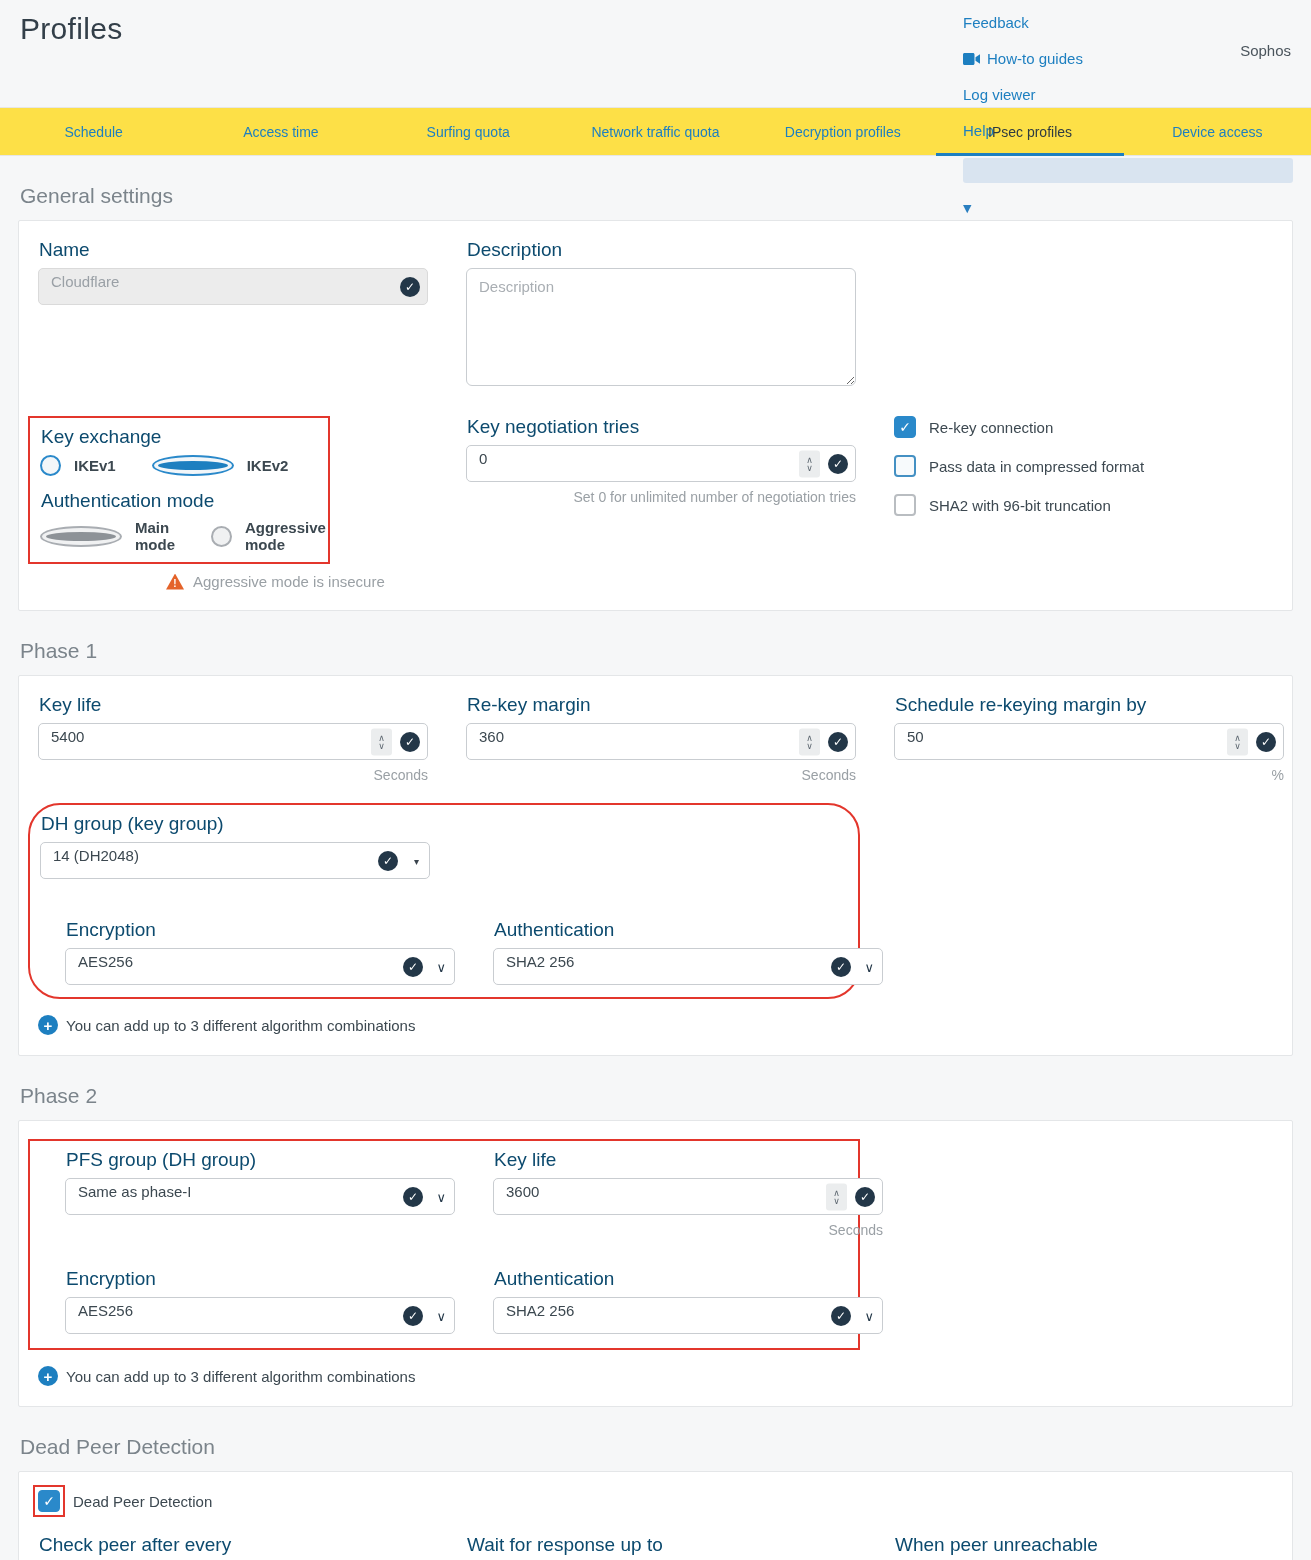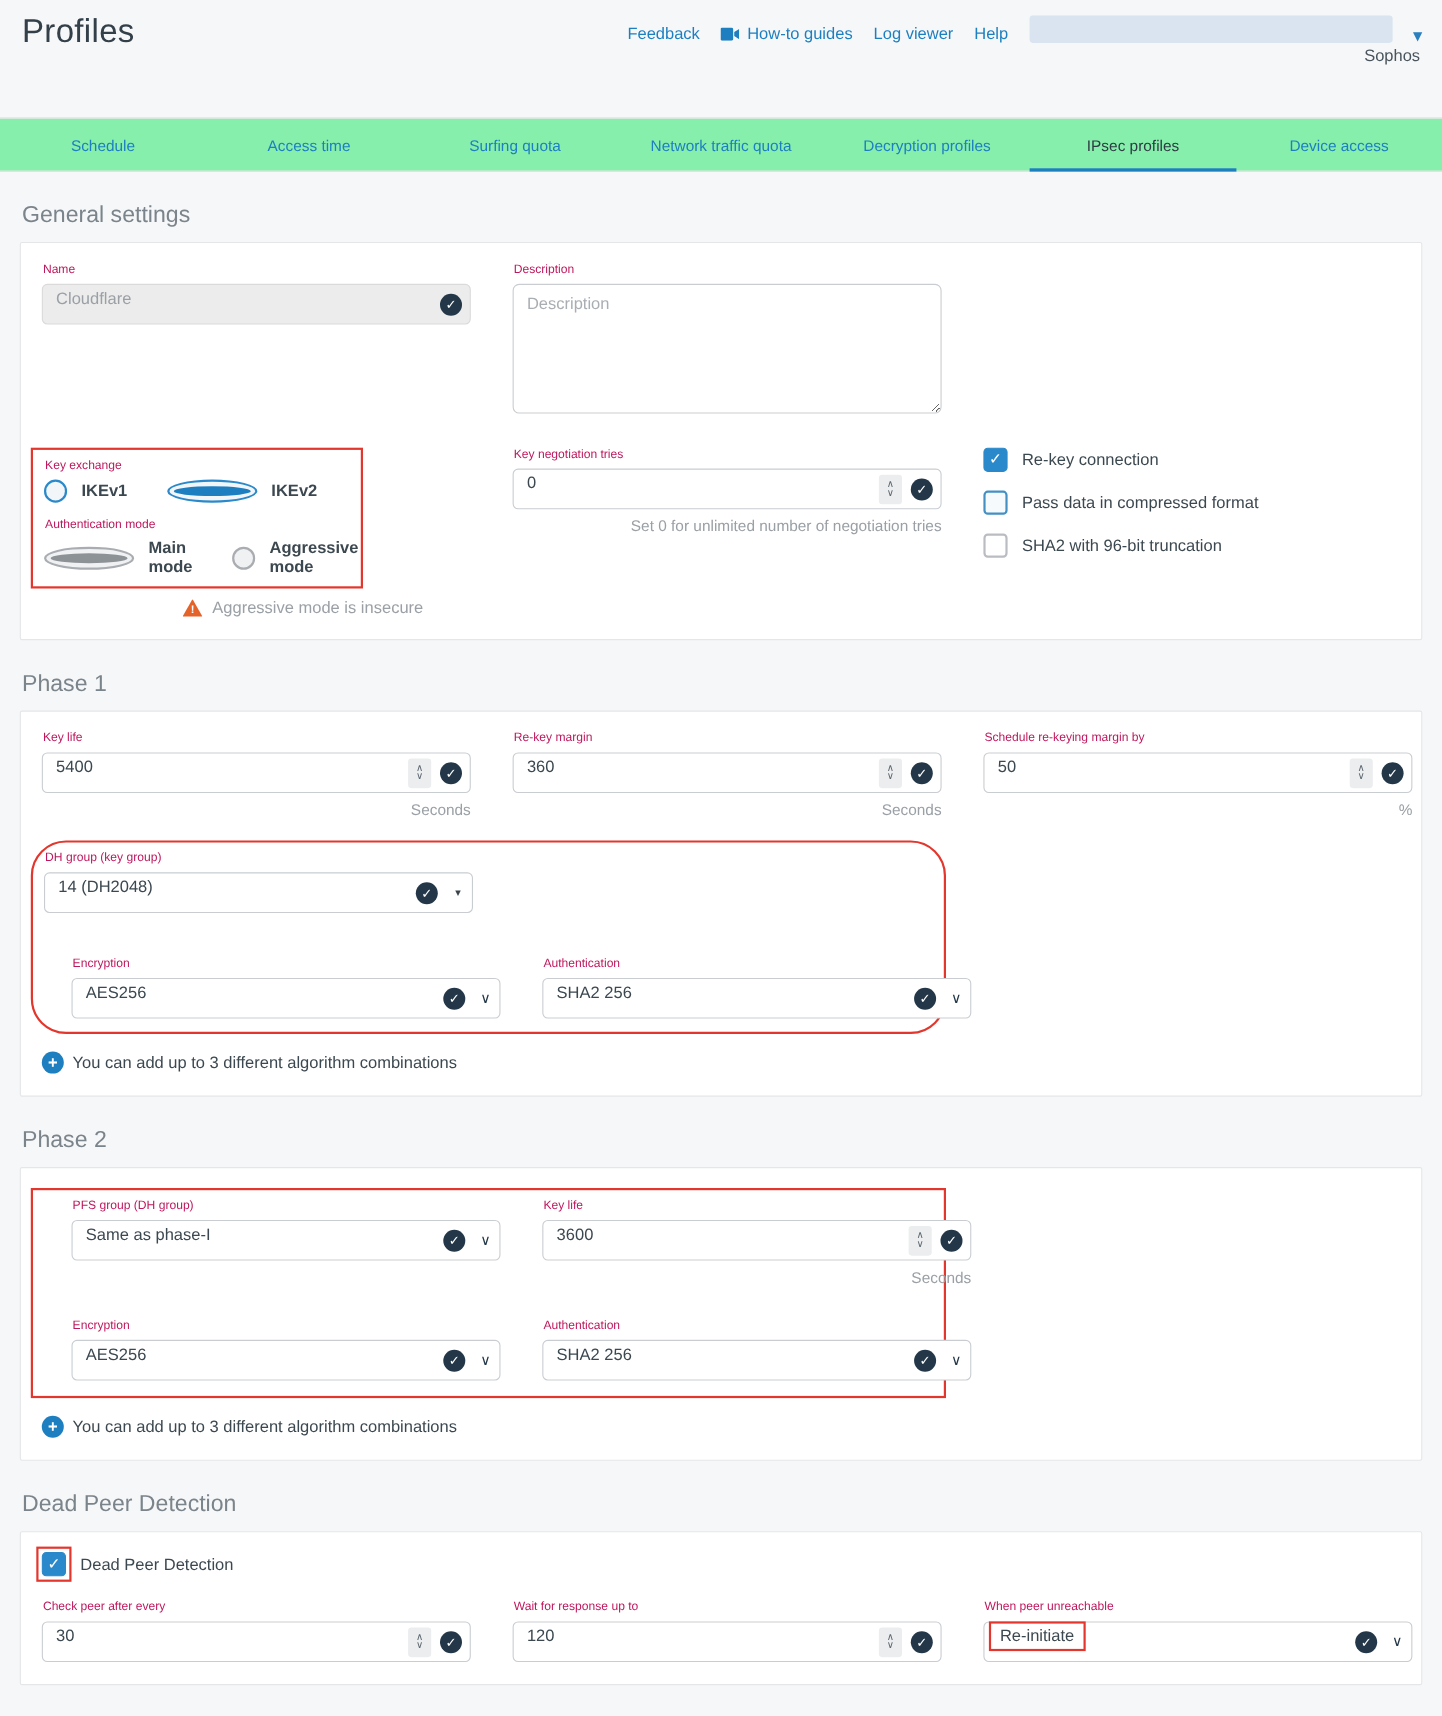--- a/index.html
+++ b/index.html
@@ -2,41 +2,41 @@
 <html><head>
 <meta charset="utf-8">
 <style>
   * { margin:0; padding:0; box-sizing:border-box; }
   html,body { width:1311px; height:1560px; overflow:hidden; }
   body { background:#f6f7f8; font-family:"Liberation Sans", sans-serif; color:#3c4850; }
 
   
   .header { position:relative; height:107px; padding:12px 20px 0 20px; }
   .page-title { font-size:30px; font-weight:400; color:#333f49; letter-spacing:.3px; }
-  .header-links { position:absolute; top:14px; right:18px; display:flex; align-items:flex-end; gap:19px; }
+  .header-links { position:absolute; top:14px; right:18px; display:flex; align-items:flex-start; gap:19px;flex-direction:column; }
   .header-links a { color:#1d7fc0; font-size:15px; text-decoration:none; display:flex; align-items:center; gap:7px; cursor:pointer; }
   .account-pill { width:330px; height:25px; background:#d9e4f0; border-radius:3px; }
   .pill-caret { color:#2a7fc0; font-size:11px; font-family:"DejaVu Sans",sans-serif; cursor:pointer; }
   .brand { position:absolute; top:42px; right:20px; font-size:15px; color:#4a545c; }
 
   
-  .tabbar { display:flex; background:#86efac; border-top:1px solid #e6e6e6; border-bottom:1px solid #e6e6e6; height:49px; }
+  .tabbar { display:flex; background:#fde047; border-top:1px solid #e6e6e6; border-bottom:1px solid #e6e6e6; height:49px; }
   .tab { flex:1; display:flex; align-items:center; justify-content:center; font-size:14px; color:#1d7fc0; position:relative; cursor:pointer; }
   .tab.active { color:#2e3b42; }
   .tab.active::after { content:""; position:absolute; left:0; right:0; bottom:-1px; height:3px; background:#1d7fc0; }
 
   
   main { padding:0 18px; }
   h2.section { font-size:21px; color:#7b848b; font-weight:400; margin:28px 2px 12px 2px; }
   h2.section.first { margin-top:28px; }
   .card { background:#fff; border:1px solid #e4e6e8; border-radius:2px; padding:18px 19px 20px 19px; }
   .grid3 { display:grid; grid-template-columns:390px 390px 390px; column-gap:38px; }
   .grid2 { display:grid; grid-template-columns:390px 390px; column-gap:38px;margin-left:25px; }
 
-  label.fld { display:block; font-size:11px; color:#be185d; margin:0 0 7px 1px; }
+  label.fld { display:block; font-size:19px; color:#0c4a6e; margin:0 0 7px 1px; }
 
   
   .field { position:relative; height:37px; }
   .txt, .sel { width:100%; height:37px; border:1px solid #c9cdd1; border-radius:5px; font-family:inherit; font-size:15px; color:#3c4850; padding:0 66px 11px 12px; background:#fff; }
   .sel { display:flex; align-items:center; cursor:pointer; }
   .txt.disabled { background:#ececec; border-color:#dadada; color:#9aa0a6; }
   textarea.desc { width:390px; height:118px; border:1px solid #c9cdd1; border-radius:6px; font-family:inherit; font-size:15px; color:#3c4850; padding:9px 12px; resize:both; }
   textarea.desc::placeholder { color:#a9aeb3; }
 
   .stepper { position:absolute; right:36px; top:50%; transform:translateY(-50%); width:21px; height:27px; background:#ebedee; border-radius:3px; display:flex; flex-direction:column; align-items:center; justify-content:center; color:#5d6770; cursor:pointer; }

